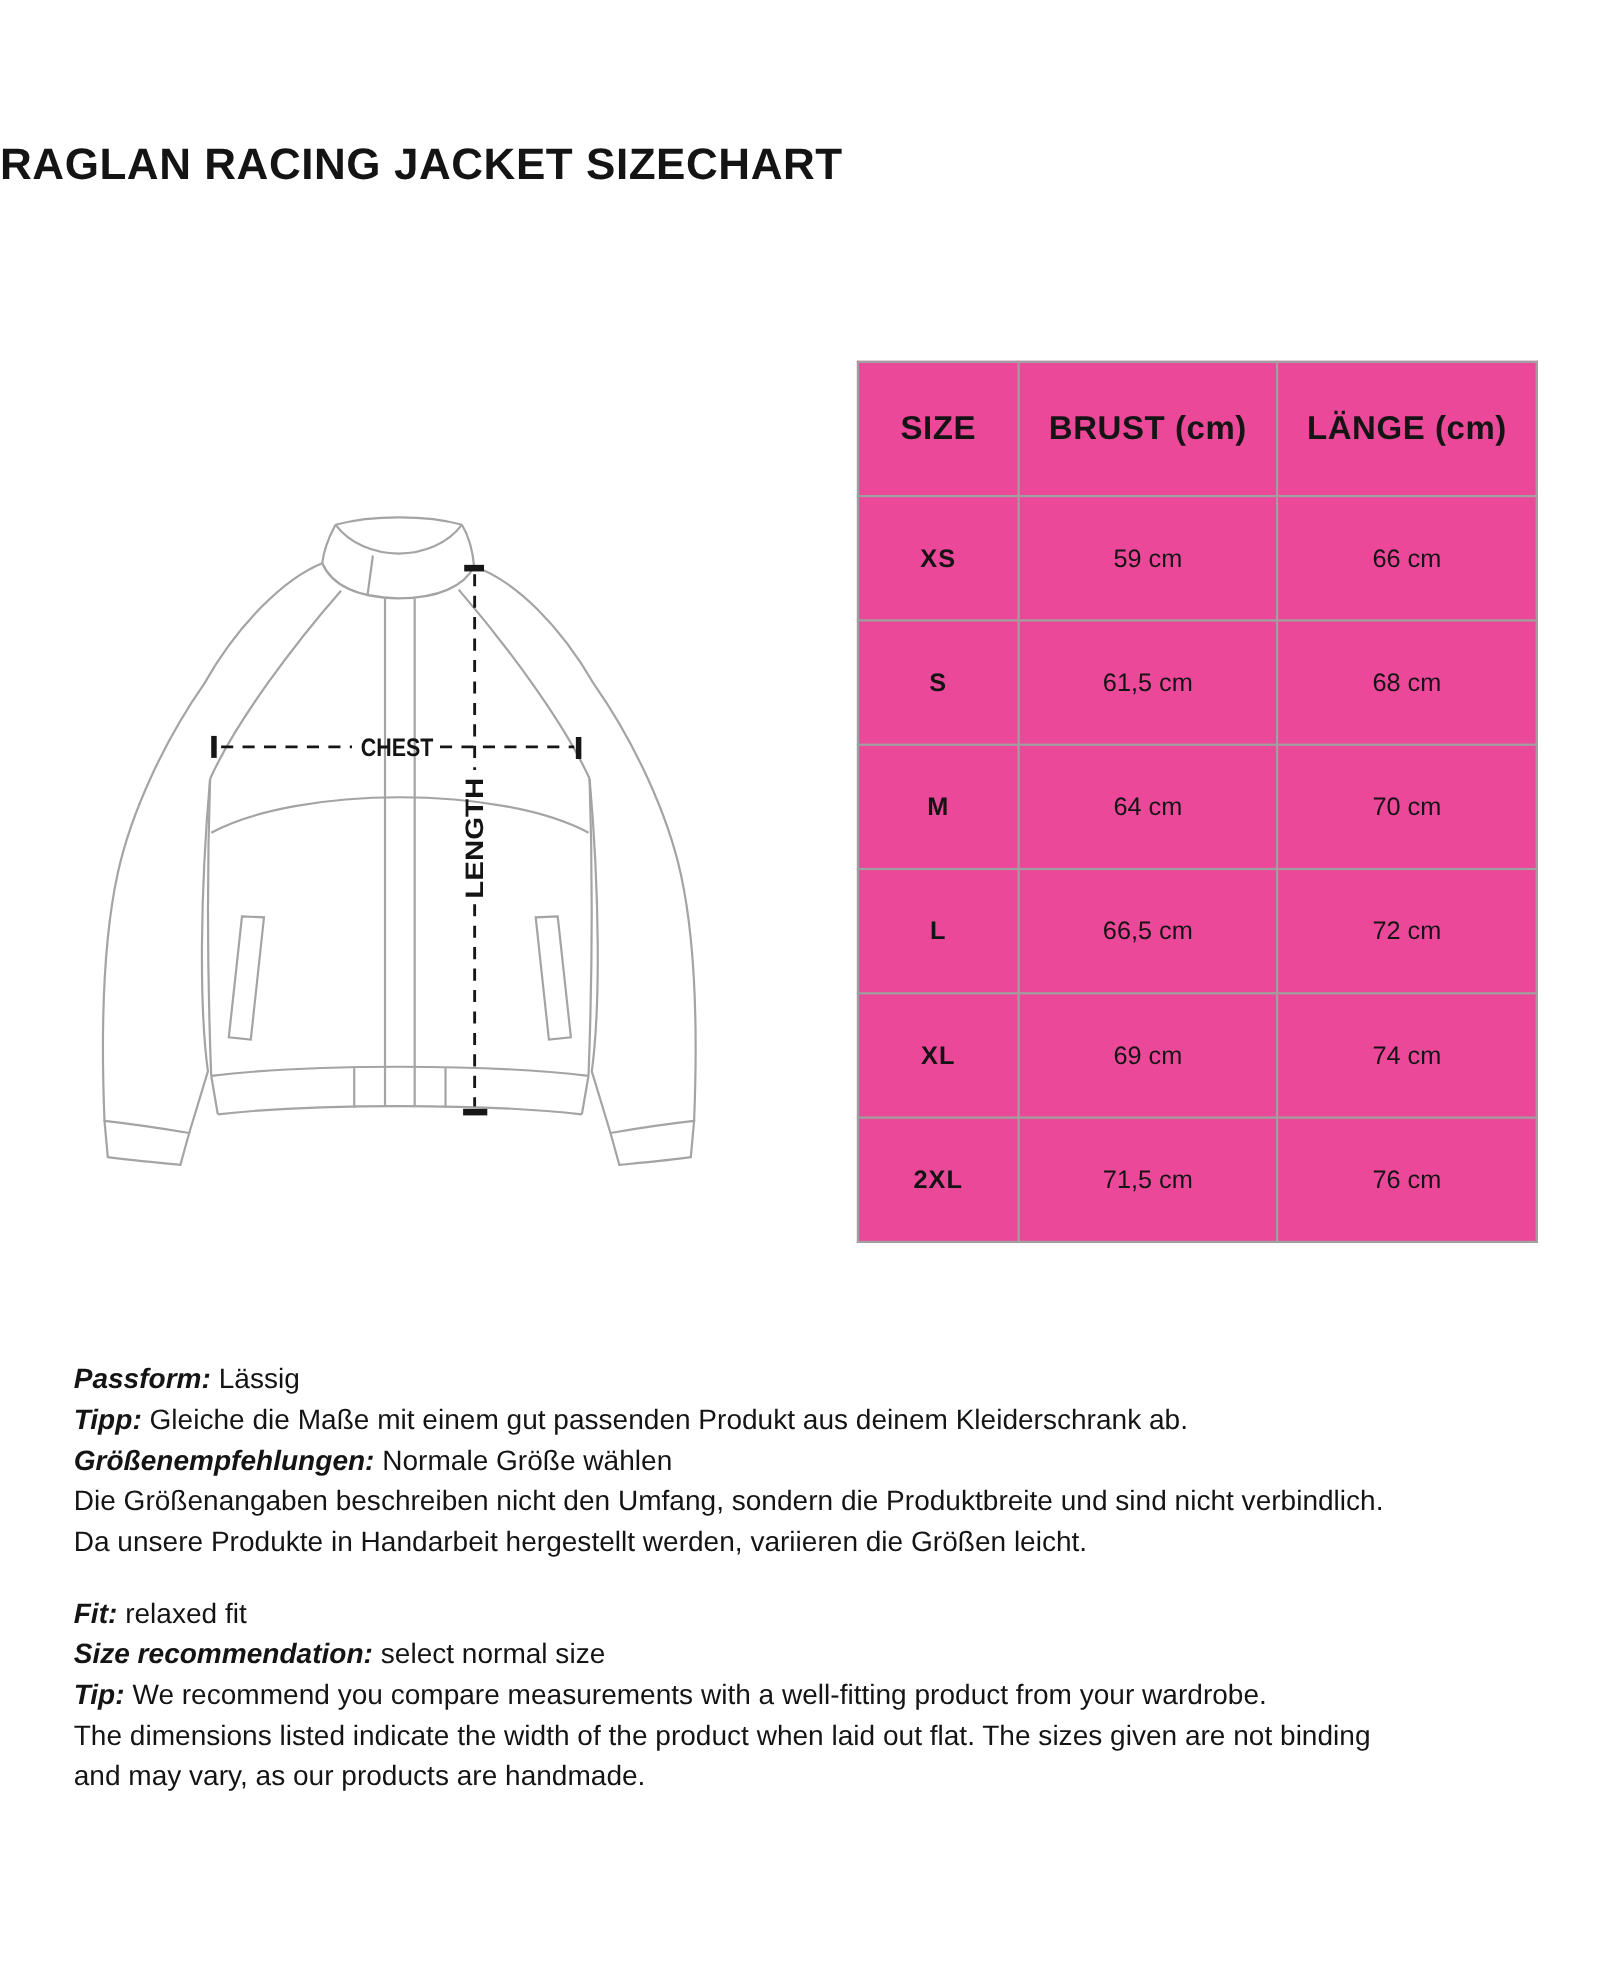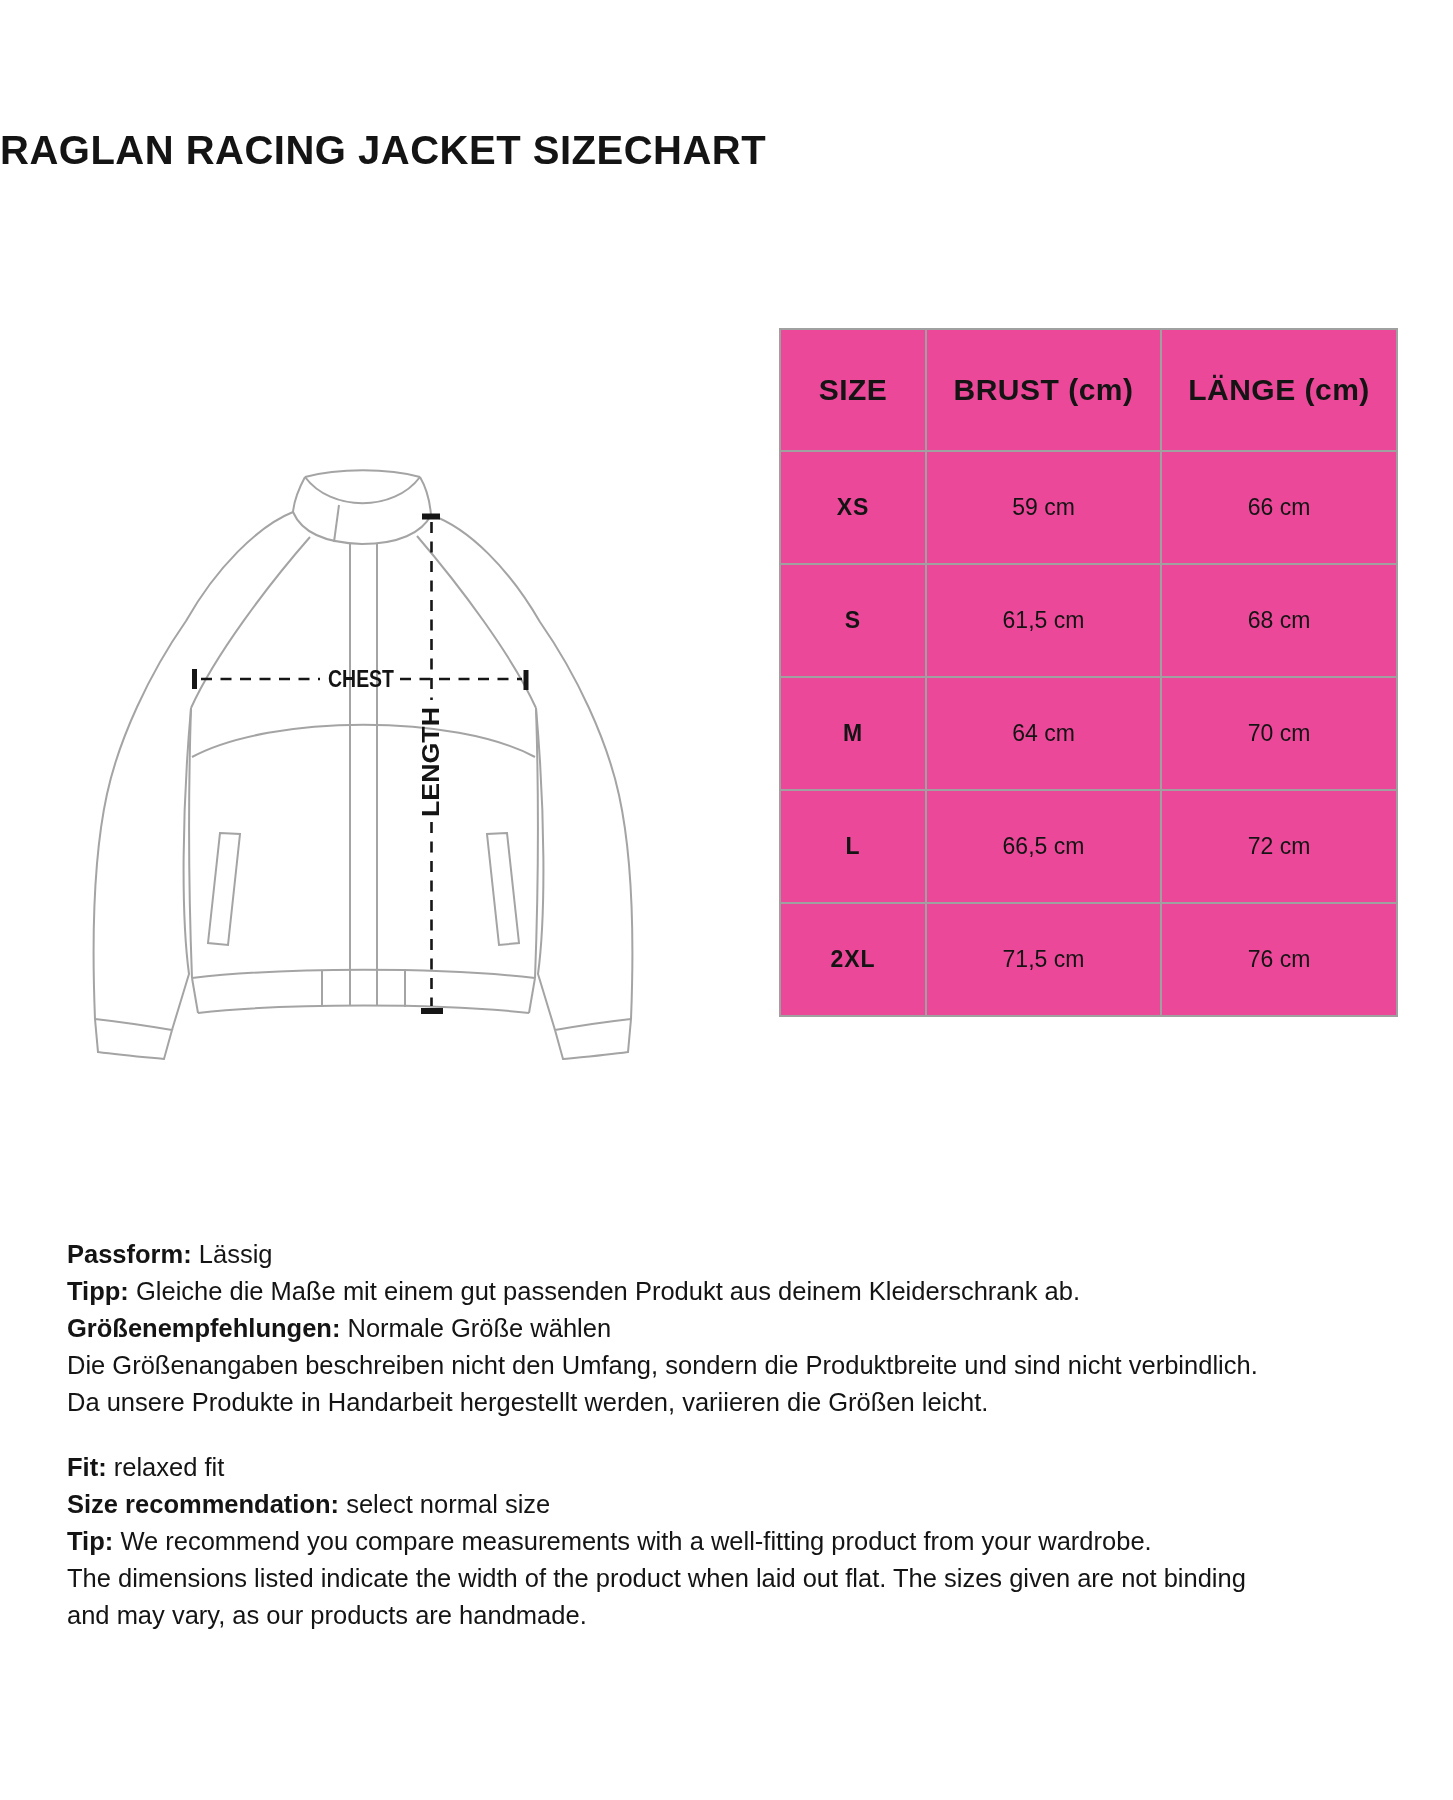--- a/index.html
+++ b/index.html
@@ -67,21 +67,21 @@
     letter-spacing: 1px;
   }
   .info-block {
     position: absolute;
     left: 67px;
     font-size: 25.5px;
     line-height: 37px;
     color: #141414;
     white-space: nowrap;
   }
-  .info-block b { font-weight: bold; }
+  .info-block b { font-weight: bold; font-style: italic; }
   #info-de { top: 1236px; }
   #info-en { top: 1449px; }
 </style>
 </head>
 <body>
 
 <div class="page-title">RAGLAN RACING JACKET SIZECHART</div>
 
 <svg class="sketch" viewBox="0 0 1453 1800">
 
@@ -184,20 +184,25 @@
       <td class="size-cell">M</td>
       <td>64 cm</td>
       <td>70 cm</td>
     </tr>
     <tr>
       <td class="size-cell">L</td>
       <td>66,5 cm</td>
       <td>72 cm</td>
     </tr>
     <tr>
+      <td class="size-cell">XL</td>
+      <td>69 cm</td>
+      <td>74 cm</td>
+    </tr>
+    <tr>
       <td class="size-cell">2XL</td>
       <td>71,5 cm</td>
       <td>76 cm</td>
     </tr>
   </tbody>
 </table>
 
 <div class="info-block" id="info-de">
   <div><b>Passform:</b> <span>Lässig</span></div>
   <div><b>Tipp:</b> <span>Gleiche die Maße mit einem gut passenden Produkt aus deinem Kleiderschrank ab.</span></div>

